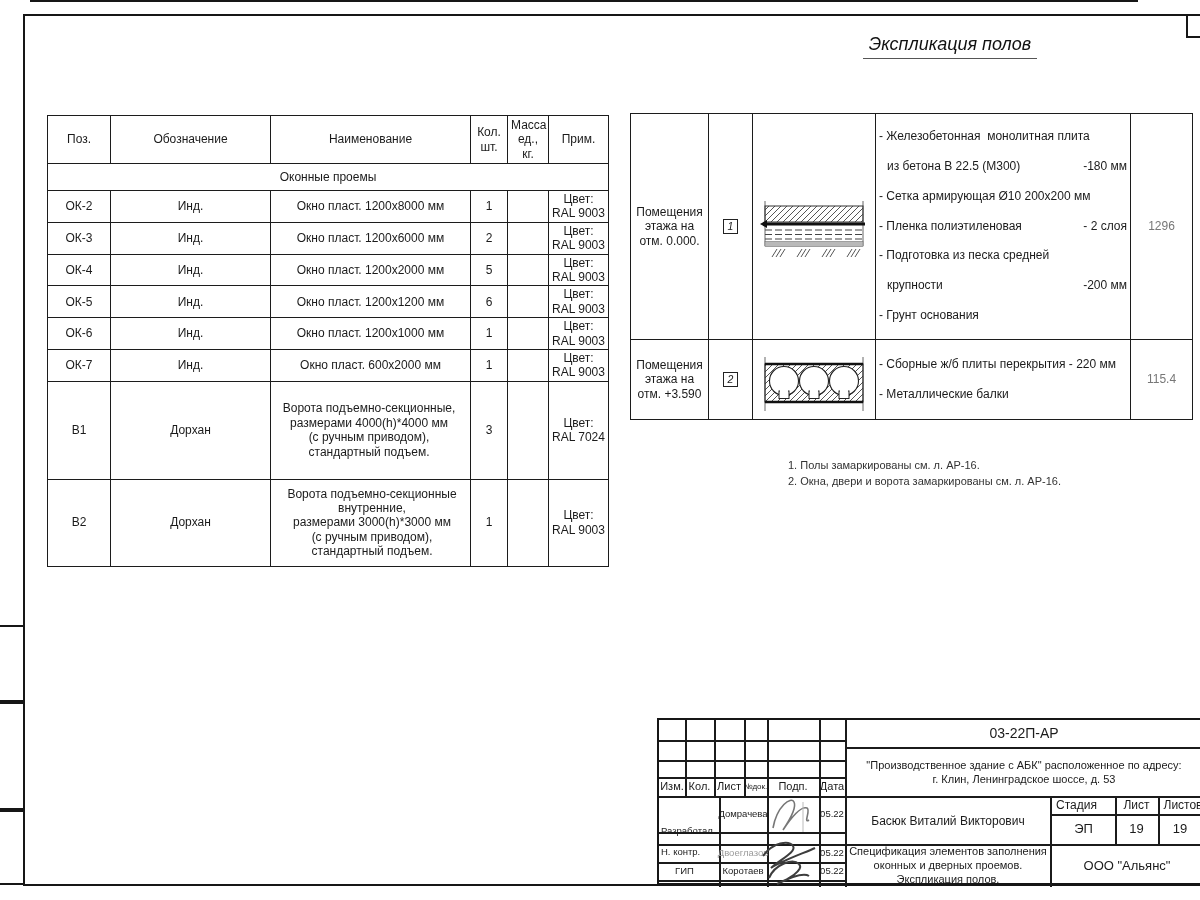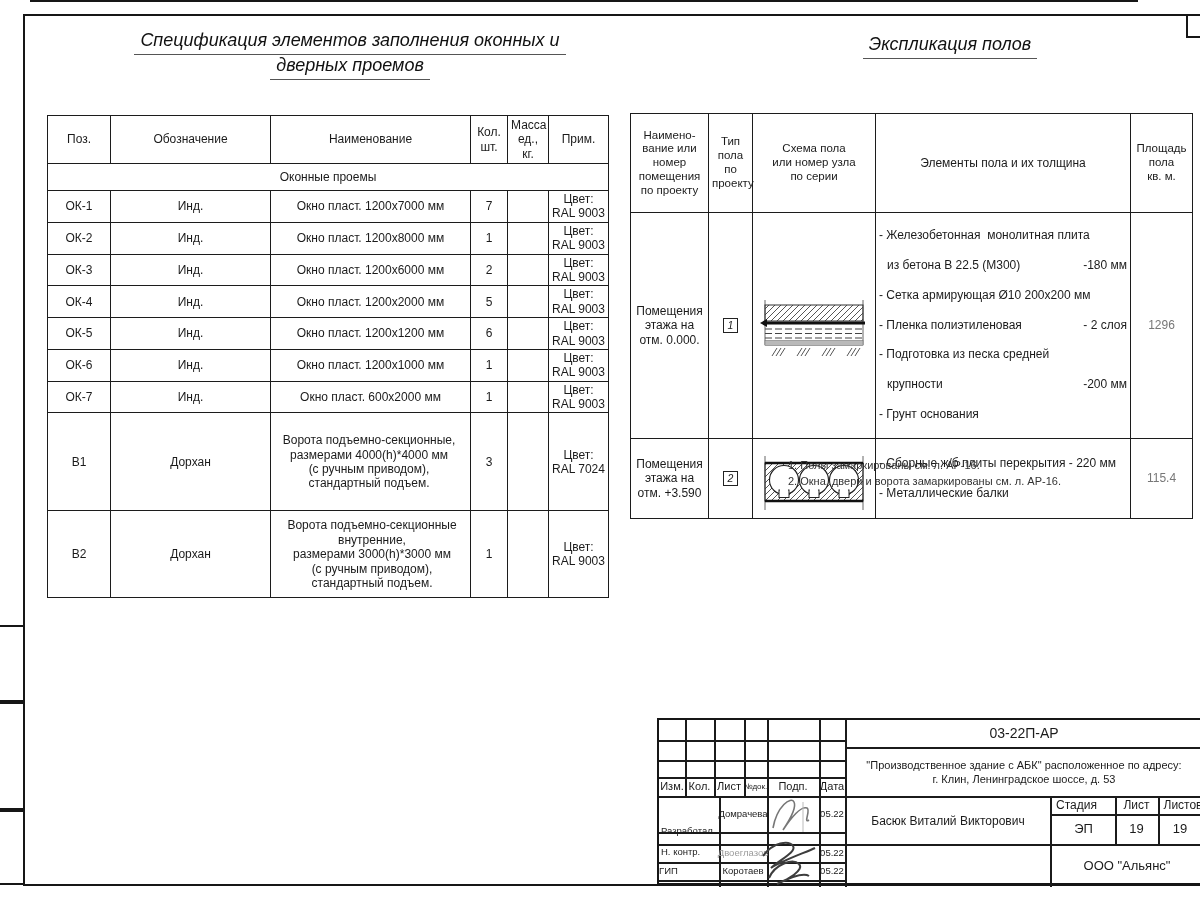--- a/index.html
+++ b/index.html
@@ -46,24 +46,20 @@
   <div class="line" style="left:30px;top:0;width:1108px;height:2px;"></div>
   <div class="line" style="left:23px;top:14px;width:1177px;height:2px;"></div>
   <div class="line" style="left:23px;top:14px;width:2px;height:872px;"></div>
   <div class="line" style="left:23px;top:884px;width:1177px;height:2px;"></div>
   <div style="position:absolute;left:1186px;top:16px;width:14px;height:20px;border-left:2px solid #161616;border-bottom:2px solid #161616;"></div>
 
   <div class="side-box" style="top:625px;height:77px;"></div>
   <div class="side-box" style="top:702px;height:108px;"></div>
   <div class="side-box" style="top:810px;height:75px;"></div>
 
-  <div class="sheet-title" style="left:80px;top:30px;width:540px;">
-    <span class="ul">Спецификация элементов заполнения оконных и</span><br>
-    <span class="ul">дверных проемов</span>
-  </div>
   <div class="sheet-title" style="left:820px;top:34px;width:260px;">
     <span class="ul">Экспликация полов</span>
   </div>
 
   <table class="gt" style="left:47px;top:115px;width:561px;">
     <colgroup>
         <col style="width:63px">
         <col style="width:160px">
         <col style="width:200px">
         <col style="width:37px">
@@ -78,29 +74,20 @@
       <th>Кол.
 шт.</th>
       <th>Масса
 ед., кг.</th>
       <th>Прим.</th>
     </tr>
     <tr style="height:27px">
       <td colspan="6">Оконные проемы</td>
     </tr>
     <tr style="height:29px">
-      <td>ОК-1</td>
-      <td>Инд.</td>
-      <td>Окно пласт. 1200х7000 мм</td>
-      <td>7</td>
-      <td></td>
-      <td class="note-cell">Цвет:
-RAL 9003</td>
-    </tr>
-    <tr style="height:29px">
       <td>ОК-2</td>
       <td>Инд.</td>
       <td>Окно пласт. 1200х8000 мм</td>
       <td>1</td>
       <td></td>
       <td class="note-cell">Цвет:
 RAL 9003</td>
     </tr>
     <tr style="height:29px">
       <td>ОК-3</td>
@@ -177,38 +164,20 @@
 
   <table class="gt" style="left:630px;top:113px;width:562px;">
     <colgroup>
         <col style="width:78px">
         <col style="width:44px">
         <col style="width:123px">
         <col style="width:255px">
         <col style="width:62px">
       </colgroup>
     <tbody>
-        <tr style="height:99px">
-      <th style="font-size:11.5px">Наимено-
-вание или
-номер
-помещения
-по проекту</th>
-      <th style="font-size:11.5px">Тип
-пола
-по
-проекту</th>
-      <th style="font-size:11.5px">Схема пола
-или номер узла
-по серии</th>
-      <th>Элементы пола и их толщина</th>
-      <th style="font-size:11.5px">Площадь
-пола
-кв. м.</th>
-    </tr>
     <tr style="height:118px">
       <td class="room-cell">Помещения
 этажа на
 отм. 0.000.</td>
       <td><span class="type-box">1</span></td>
       <td>
         <svg width="112" height="66" viewBox="0 0 112 66">
           <defs>
             <pattern id="h1" width="6" height="6" patternUnits="userSpaceOnUse">
               <path d="M0,6 L6,0" stroke="#555" stroke-width="1" fill="none"></path>
@@ -326,21 +295,21 @@
     <div class="tbtxt" style="left:85px;top:57px;width:23px;height:19px;font-size:8px;">№док.</div>
     <div class="tbtxt" style="left:108px;top:57px;width:52px;height:19px;font-size:11px;">Подп.</div>
     <div class="tbtxt" style="left:160px;top:57px;width:26px;height:19px;font-size:11px;">Дата</div>
 
     <div class="tbtxt" style="left:2px;top:93px;width:58px;height:36px;font-size:9.5px;justify-content:flex-start;">Разработал</div>
     <div class="tbtxt" style="left:60px;top:76px;width:48px;height:36px;font-size:9.5px;">Домрачева</div>
     <div class="tbtxt" style="left:160px;top:76px;width:26px;height:36px;font-size:9.5px;">05.22</div>
     <div class="tbtxt" style="left:2px;top:124px;width:58px;height:16px;font-size:9.5px;justify-content:flex-start;">Н. контр.</div>
     <div class="tbtxt" style="left:60px;top:124px;width:48px;height:18px;font-size:9.5px;color:#9a9a9a;">Двоеглазов</div>
     <div class="tbtxt" style="left:160px;top:124px;width:26px;height:18px;font-size:9.5px;">05.22</div>
-    <div class="tbtxt" style="left:0;top:142px;width:58px;height:18px;font-size:9.5px;justify-content:flex-start;text-align:center;">ГИП</div>
+    <div class="tbtxt" style="left:16px;top:142px;width:58px;height:18px;font-size:9.5px;justify-content:flex-start;text-align:center;">ГИП</div>
     <div class="tbtxt" style="left:60px;top:142px;width:48px;height:18px;font-size:9.5px;">Коротаев</div>
     <div class="tbtxt" style="left:160px;top:142px;width:26px;height:18px;font-size:9.5px;">05.22</div>
 
     <svg style="position:absolute;left:108px;top:74px;" width="52" height="42" viewBox="0 0 52 42">
       <path d="M6,34 C10,12 24,2 27,8 C30,14 20,30 16,36 C24,24 34,12 40,14 C44,16 36,30 42,26" fill="none" stroke="#777" stroke-width="1.6"></path>
       <line x1="36" y1="8" x2="36" y2="38" stroke="#bbb" stroke-width="1"></line>
     </svg>
     <svg style="position:absolute;left:100px;top:118px;" width="64" height="50" viewBox="0 0 64 50">
       <path d="M4,18 C14,4 30,2 34,8 C38,14 20,22 12,30 C24,22 48,14 56,10 M10,40 C16,26 34,20 40,26 C46,32 28,42 18,46 C30,40 44,34 50,38" fill="none" stroke="#3d3d3d" stroke-width="2"></path>
     </svg>
@@ -348,16 +317,19 @@
     <div class="tbtxt" style="left:187px;top:0;width:356px;height:27px;font-size:14px;">03-22П-АР</div>
     <div class="tbtxt" style="left:187px;top:29px;width:356px;height:47px;font-size:11px;">"Производственное здание с АБК" расположенное по адресу:
 г. Клин, Ленинградское шоссе, д. 53</div>
     <div class="tbtxt" style="left:187px;top:78px;width:204px;height:46px;font-size:12px;">Басюк Виталий Викторович</div>
     <div class="tbtxt" style="left:393px;top:76px;width:49px;height:18px;font-size:12px;">Стадия</div>
     <div class="tbtxt" style="left:456px;top:76px;width:43px;height:18px;font-size:12px;">Лист</div>
     <div class="tbtxt" style="left:499px;top:76px;width:50px;height:18px;font-size:12px;overflow:hidden;">Листов</div>
     <div class="tbtxt" style="left:393px;top:94px;width:63px;height:30px;font-size:13px;">ЭП</div>
     <div class="tbtxt" style="left:456px;top:94px;width:43px;height:30px;font-size:13px;">19</div>
     <div class="tbtxt" style="left:499px;top:94px;width:44px;height:30px;font-size:13px;">19</div>
+    <div class="tbtxt" style="left:187px;top:126px;width:204px;height:40px;font-size:11px;">Спецификация элементов заполнения
+оконных и дверных проемов.
+Экспликация полов.</div>
     <div class="tbtxt" style="left:393px;top:126px;width:150px;height:40px;font-size:13px;">ООО "Альянс"</div>
   </div>
 
 </div>
 
 </body></html>

